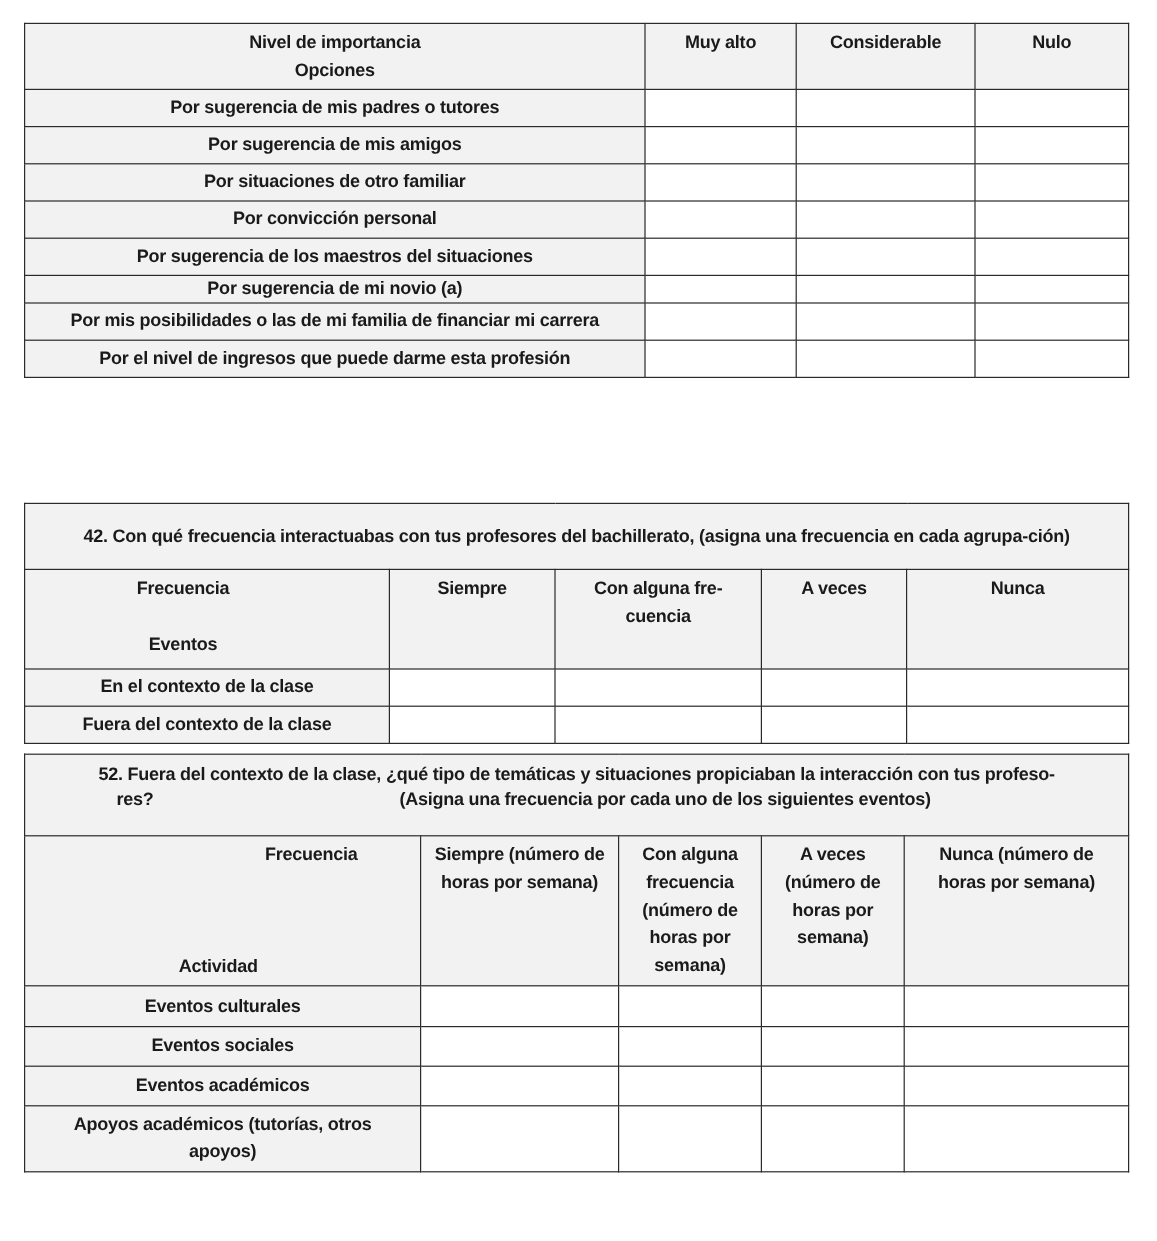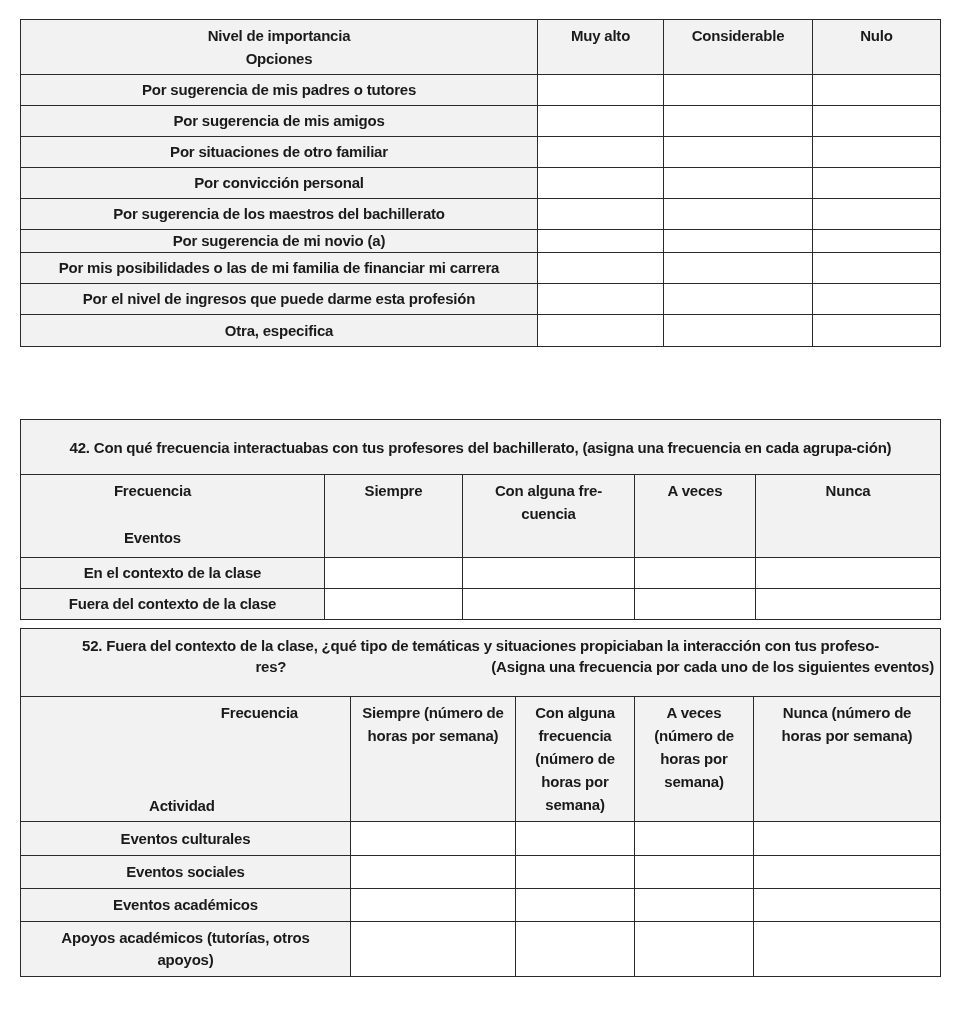--- a/index.html
+++ b/index.html
@@ -10,21 +10,21 @@
   .tbl td, .tbl th { border: 1.5px solid #2a2a2a; padding: 0; text-align: center;
                      vertical-align: middle; font-weight: bold; box-sizing: border-box; }
   .tbl .qhead { background: #f2f2f2; line-height: 21px; padding: 3px 6px; }
   .tbl .colhead { background: #f2f2f2; vertical-align: top; line-height: 23px; padding-top: 4px; }
   .tbl .rowlabel { background: #f2f2f2; line-height: 22px; }
   .tbl .cell { background: #ffffff; }
   #t1 { top: 19px; }
   #t2 { top: 419px; }
   #t3 { top: 628px; }
   .pad-right { padding-right: 40px; }
-  .q43-line2 { display: block; text-align: right; padding-left: 70px; }
+  .q43-line2 { display: block; text-align: left; padding-left: 70px; }
   .q43-line2 .gap { display: inline-block; width: 205px; }
 </style>
 </head>
 <body>
 
 <table class="tbl" id="t1">
   <colgroup>
     <col style="width:517px">
       <col style="width:126px">
       <col style="width:149px">
@@ -58,45 +58,39 @@
     <td class="cell"></td>
     <td class="cell"></td>
   </tr>
   <tr style="height:31px">
     <td class="rowlabel">Por convicción personal</td>
     <td class="cell"></td>
     <td class="cell"></td>
     <td class="cell"></td>
   </tr>
   <tr style="height:31px">
-    <td class="rowlabel">Por sugerencia de los maestros del bachillerato</td>
+    <td class="rowlabel">Por sugerencia de los maestros del situaciones</td>
     <td class="cell"></td>
     <td class="cell"></td>
     <td class="cell"></td>
   </tr>
   <tr style="height:19px">
     <td class="rowlabel">Por sugerencia de mi novio (a)</td>
     <td class="cell"></td>
     <td class="cell"></td>
     <td class="cell"></td>
   </tr>
   <tr style="height:31px">
     <td class="rowlabel">Por mis posibilidades o las de mi familia de financiar mi carrera</td>
     <td class="cell"></td>
     <td class="cell"></td>
     <td class="cell"></td>
   </tr>
   <tr style="height:31px">
     <td class="rowlabel">Por el nivel de ingresos que puede darme esta profesión</td>
-    <td class="cell"></td>
-    <td class="cell"></td>
-    <td class="cell"></td>
-  </tr>
-  <tr style="height:32px">
-    <td class="rowlabel">Otra, especifica</td>
     <td class="cell"></td>
     <td class="cell"></td>
     <td class="cell"></td>
   </tr>
 </tbody>
   </table>
 
 <table class="tbl" id="t2">
   <colgroup>
     <col style="width:304px">

